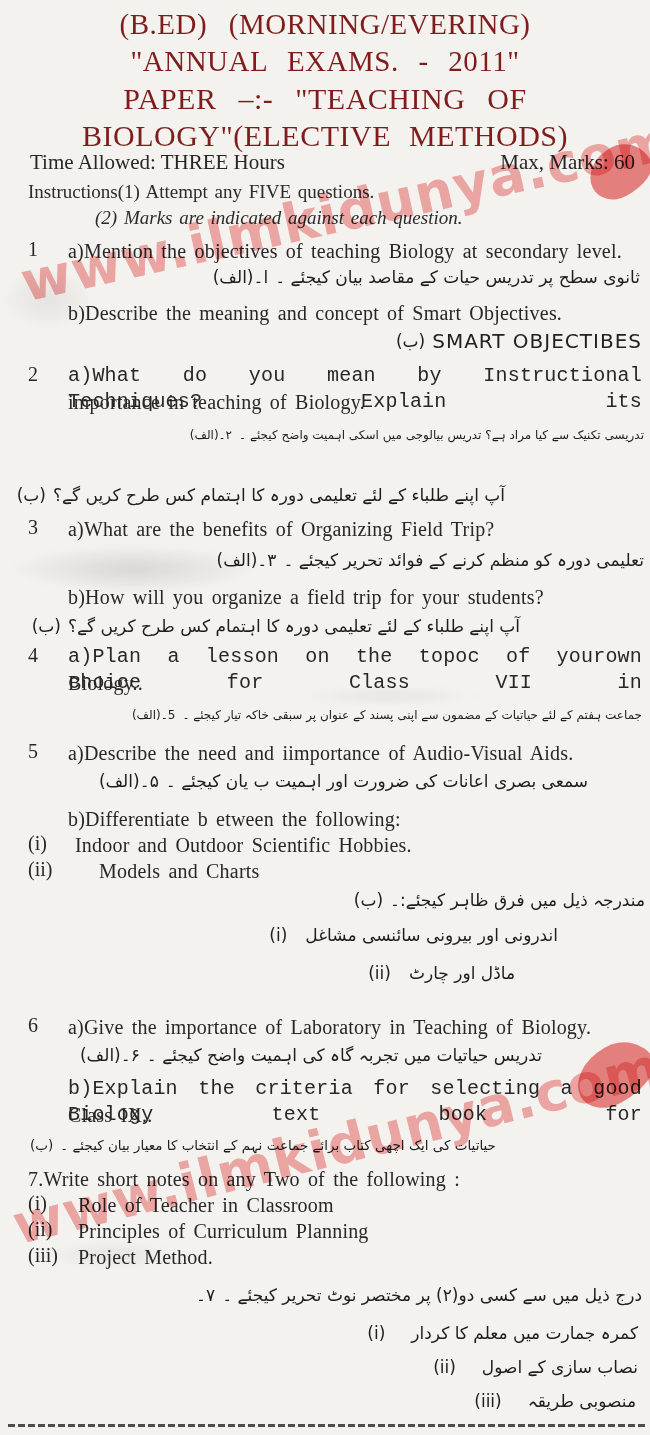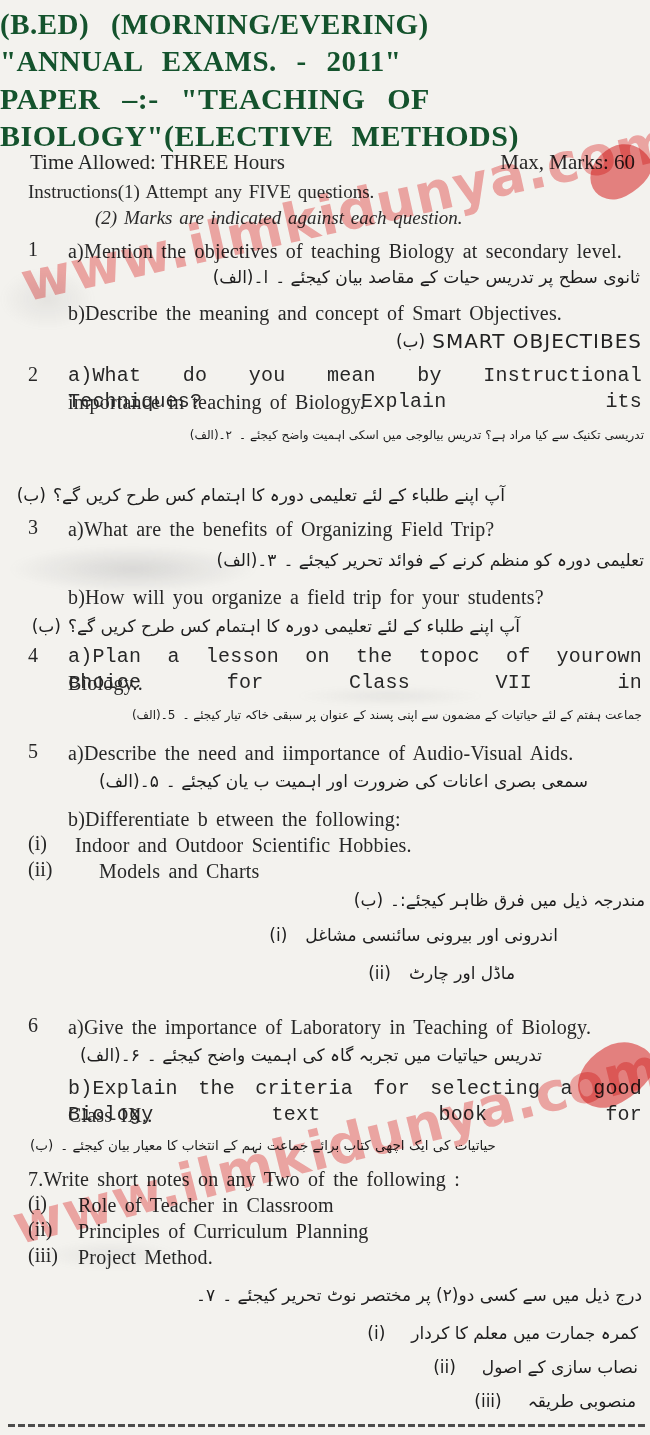--- a/index.html
+++ b/index.html
@@ -4,22 +4,22 @@
 <style>
   html,body{margin:0;padding:0;background:#e8e7e3;}
   .page{
     position:relative; width:650px; height:1435px; margin:0 auto;
     background:#f3f2ee;
     overflow:hidden;
     font-family:"Liberation Serif", serif;
   }
   
   .hl{
-    position:absolute; left:0; width:100%; text-align:left;
-    font-family:"Liberation Serif", serif; font-weight:bold; color:#14532d;
+    position:absolute; left:0; width:100%; text-align:center;
+    font-family:"Liberation Serif", serif; font-weight:normal; color:#7f1d1d;
     letter-spacing:.5px; white-space:nowrap;
   }
   .hl1{top:8px;  font-size:29px; word-spacing:14px;}
   .hl2{top:45px; font-size:29px; word-spacing:12px;}
   .hl3{top:82px; font-size:30px; word-spacing:14px;}
   .hl4{top:119px;font-size:30px; word-spacing:10px;}
   
   .meta-l{position:absolute; top:150px; left:30px;  font-size:21px; color:#262626;}
   .meta-r{position:absolute; top:150px; right:15px; font-size:21px; color:#262626;}
   .instr{position:absolute; font-size:19px; color:#2b2b2b; word-spacing:2px;}

